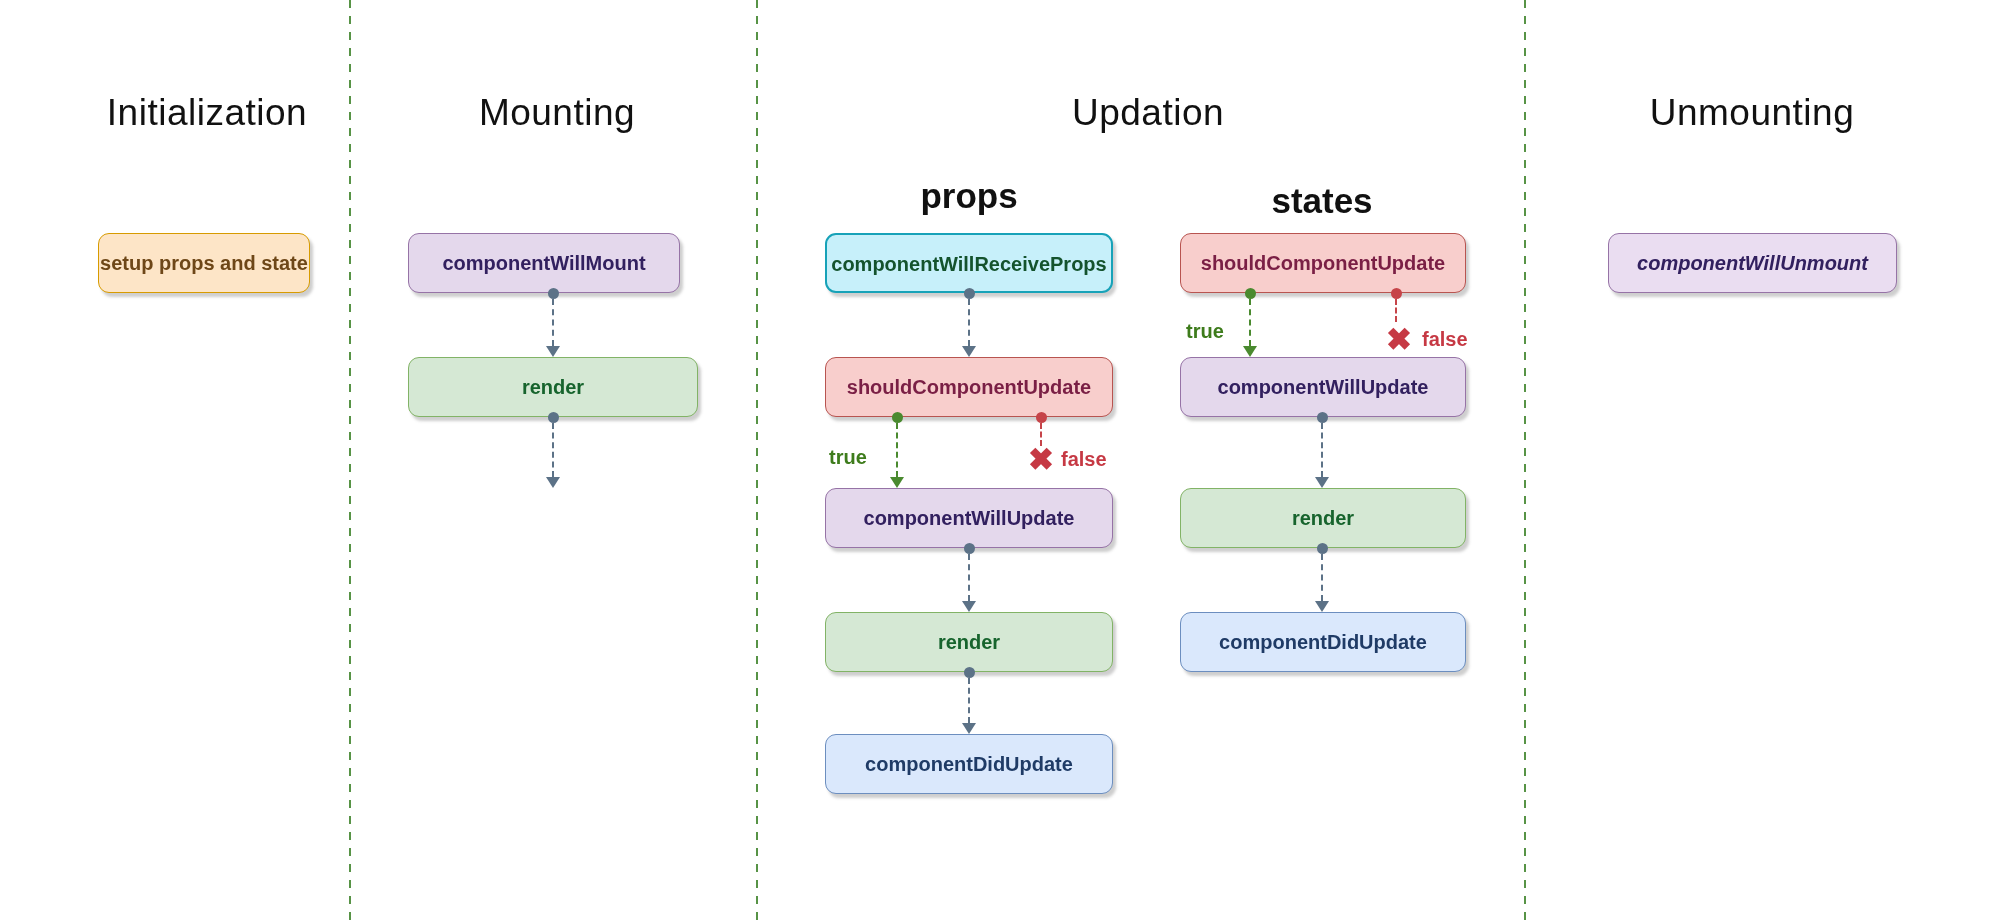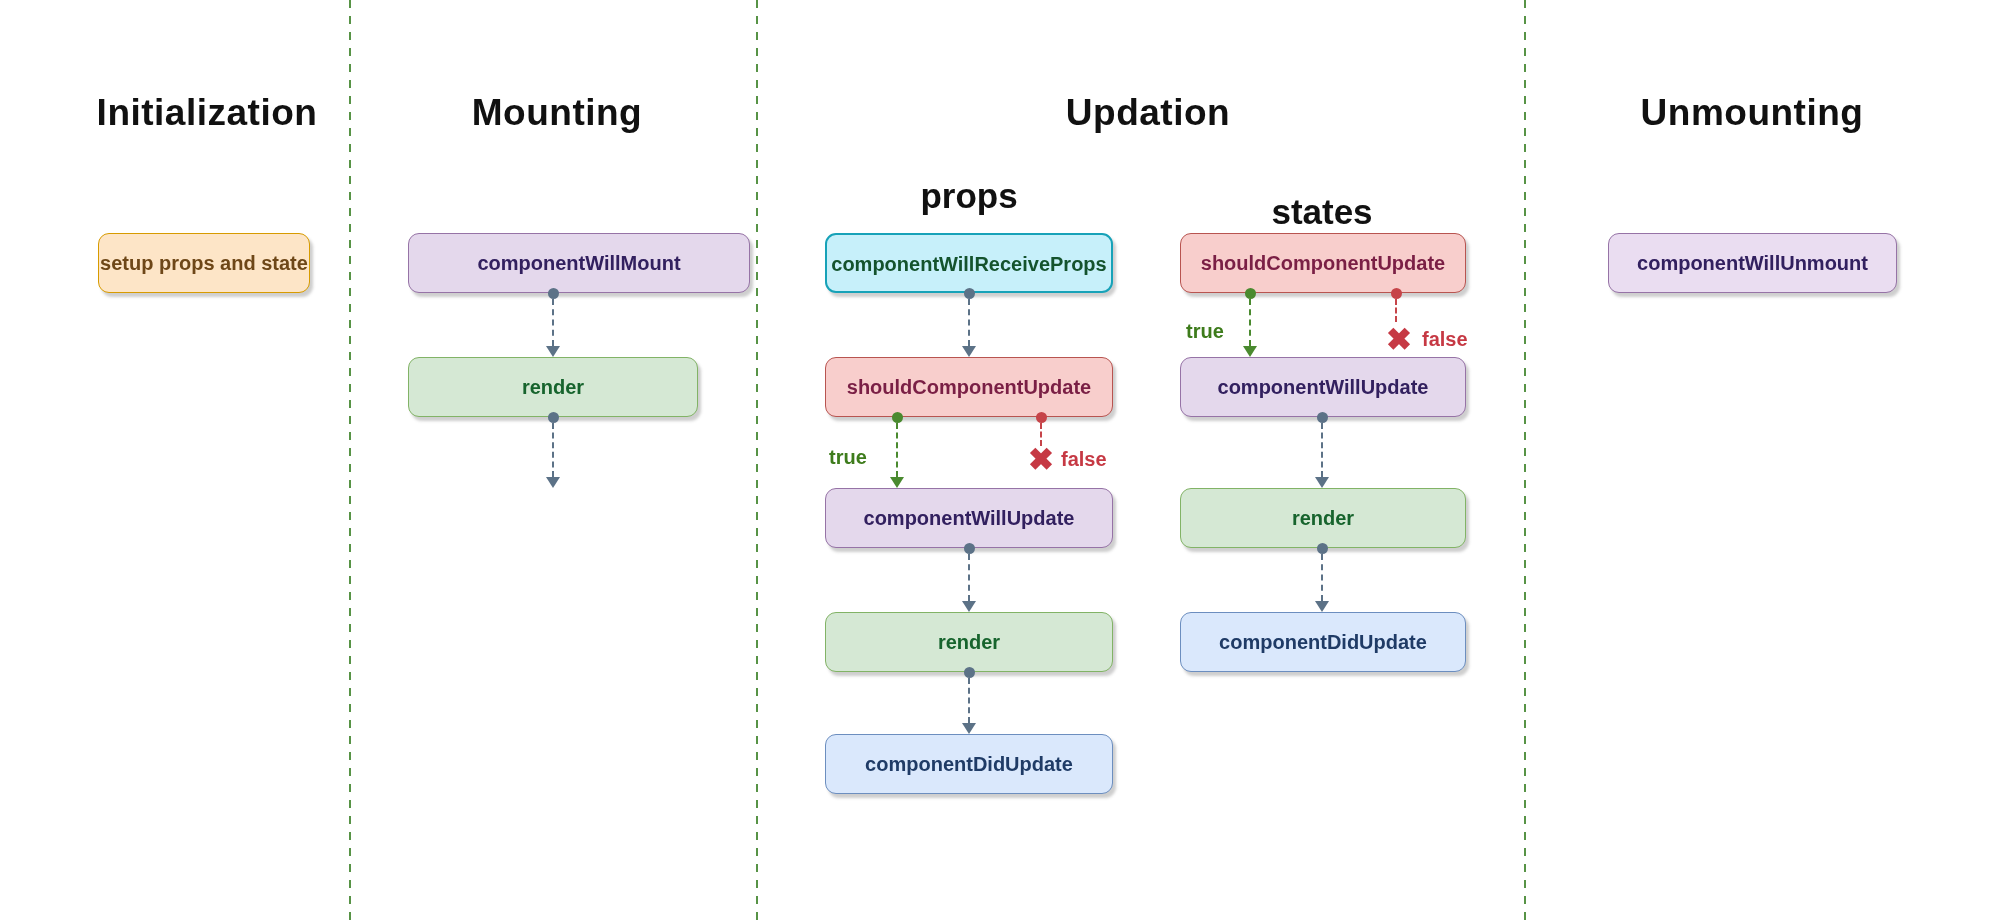--- a/index.html
+++ b/index.html
@@ -11,37 +11,37 @@
     overflow:hidden;
   }
   
   .sep{
     position:absolute;top:0;bottom:0;width:2px;
     background:repeating-linear-gradient(to bottom,#579346 0 8px,transparent 8px 16px);
   }
   
   .phase-title{
     position:absolute;margin:0;transform:translateX(-50%);
-    font-size:37px;font-weight:700;color:#111111;white-space:nowrap;letter-spacing:.5px;
+    font-size:37px;font-weight:400;color:#111111;white-space:nowrap;letter-spacing:.5px;
   }
   .sub-title{
     position:absolute;margin:0;transform:translateX(-50%);
     font-size:35px;font-weight:700;color:#111111;white-space:nowrap;
   }
   
   .node{
     position:absolute;height:60px;line-height:58px;
     border-radius:11px;text-align:center;
     font-size:20px;font-weight:600;white-space:nowrap;
     box-shadow:3px 4px 3px rgba(80,80,80,0.28);
     box-sizing:border-box;
   }
   .orange{background:#FDE5C7;border:1.5px solid #D79B00;color:#6E4718;}
   .purple{background:#E4D8EC;border:1.5px solid #9673A6;color:#32205F;}
-  .purple-light{background:#EADDF1;border:1.5px solid #9673A6;color:#32205F;}
+  .purple-light{background:#EADDF1;border:1.5px solid #9673A6;color:#32205F;font-style:italic;}
   .green {background:#D5E8D4;border:1.5px solid #82B366;color:#17642D;}
   .blue  {background:#DAE8FC;border:1.5px solid #6C8EBF;color:#1F3B66;}
   .red   {background:#F8CECC;border:1.5px solid #B85450;color:#7A1F45;}
   .cyan  {background:#C7F0FA;border:2px solid #17A2B8;color:#14532d;}
   
   .connector{
     position:absolute;width:16px;transform:translateX(-50%);
     display:flex;flex-direction:column;align-items:center;
   }
   .dot{width:11px;height:11px;border-radius:50%;margin-top:-5px;flex:0 0 auto;}
@@ -75,25 +75,25 @@
   <div class="sep" style="left:349px"></div>
   <div class="sep" style="left:756px"></div>
   <div class="sep" style="left:1524px"></div>
 
   <h1 class="phase-title" style="left:207px;top:92px">Initialization</h1>
   <h1 class="phase-title" style="left:557px;top:92px">Mounting</h1>
   <h1 class="phase-title" style="left:1148px;top:92px">Updation</h1>
   <h1 class="phase-title" style="left:1752px;top:92px">Unmounting</h1>
 
   <h2 class="sub-title" style="left:969px;top:176px">props</h2>
-  <h2 class="sub-title" style="left:1322px;top:192px">states</h2>
+  <h2 class="sub-title" style="left:1322px;top:181px">states</h2>
 
   <div class="node orange" style="left:98px;top:233px;width:212px">setup props and state</div>
 
-  <div class="node purple" style="left:408px;top:233px;width:342px">componentWillMount</div>
+  <div class="node purple" style="left:408px;top:233px;width:272px">componentWillMount</div>
 
   <div class="connector gray" style="left:553px;top:293px;height:64px">
     <span class="dot"></span>
     <span class="dline"></span>
     <span class="ahead"></span>
   </div>
 
   <div class="node green" style="left:408px;top:357px;width:290px">render</div>
 
   <div class="connector gray" style="left:553px;top:417px;height:71px">

